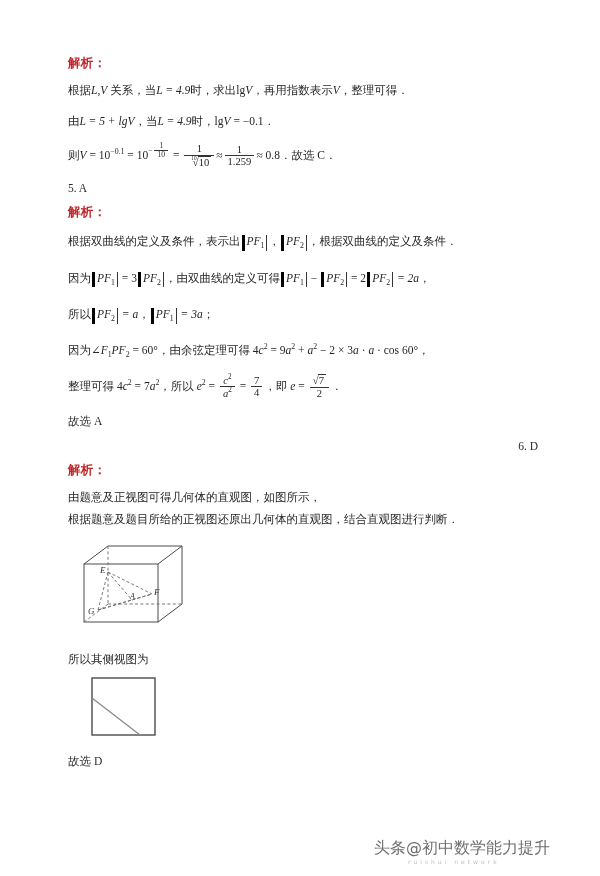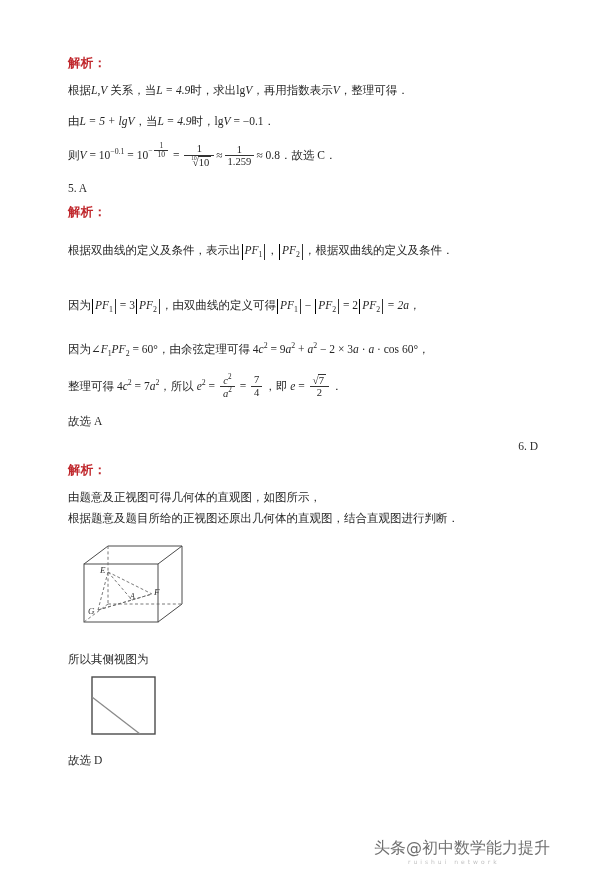--- a/index.html
+++ b/index.html
@@ -53,24 +53,24 @@
     color: #2b2b2b;
     font-family: "Liberation Serif", "DejaVu Serif", serif;
   }
 
   
   .m { font-style: italic; font-family: "Liberation Serif","DejaVu Serif",serif; }
   .mr { font-style: normal; }
   sup.e { font-size: 0.68em; vertical-align: super; font-style: normal;}
   sub.e { font-size: 0.68em; vertical-align: sub; font-style: normal;}
   .absbar {
-    border-left: 1px solid #000000;
+    border-left: 3px solid #000000;
     border-right: 1px solid #333;
     padding: 0 2px;
-    margin: 12px 1px;
+    margin: 3px 1px;
     display: inline-block;
     line-height: 1.05;
   }
   .frac {
     display: inline-block;
     vertical-align: middle;
     text-align: center;
     font-size: 0.92em;
     line-height: 1.08;
     margin: 0 2px;
@@ -177,20 +177,23 @@
     <div class="heading">解析：</div>
 
     <div class="para">
       <span>根据双曲线的定义及条件，表示出</span><span class="absbar"><span class="m">PF</span><sub class="e">1</sub></span><span>，</span><span class="absbar"><span class="m">PF</span><sub class="e">2</sub></span><span>，根据双曲线的定义及条件．</span>
     </div>
 
     <div class="para">
       <span>因为</span><span class="absbar"><span class="m">PF</span><sub class="e">1</sub></span><span> = 3</span><span class="absbar"><span class="m">PF</span><sub class="e">2</sub></span><span>，由双曲线的定义可得</span><span class="absbar"><span class="m">PF</span><sub class="e">1</sub></span><span> − </span><span class="absbar"><span class="m">PF</span><sub class="e">2</sub></span><span> = 2</span><span class="absbar"><span class="m">PF</span><sub class="e">2</sub></span><span class="m"> = 2a</span><span>，</span>
     </div>
 
+    <div class="para">
+      <span>所以</span><span class="absbar"><span class="m">PF</span><sub class="e">2</sub></span><span class="m"> = a</span><span>，</span><span class="absbar"><span class="m">PF</span><sub class="e">1</sub></span><span class="m"> = 3a</span><span>；</span>
+    </div>
 
     <div class="para">
       <span>因为∠</span><span class="m">F</span><sub class="e">1</sub><span class="m">PF</span><sub class="e">2</sub><span> = 60°</span><span>，由余弦定理可得 4</span><span class="m">c</span><sup class="e">2</sup><span> = 9</span><span class="m">a</span><sup class="e">2</sup><span> + </span><span class="m">a</span><sup class="e">2</sup><span> − 2 × 3</span><span class="m">a</span><span> · </span><span class="m">a</span><span> · cos 60°</span><span>，</span>
     </div>
 
     <div class="para" style="margin-bottom:14px;">
       <span>整理可得 4</span><span class="m">c</span><sup class="e">2</sup><span> = 7</span><span class="m">a</span><sup class="e">2</sup><span>，所以 </span><span class="m">e</span><sup class="e">2</sup><span> = </span><span class="frac"><span class="num"><span class="m">c</span><sup class="e">2</sup></span><span class="den"><span class="m">a</span><sup class="e">2</sup></span></span><span> = </span><span class="frac"><span class="num">7</span><span class="den">4</span></span><span>，即 </span><span class="m">e</span><span> = </span><span class="frac"><span class="num"><span class="rootsym">√</span><span class="radic">7</span></span><span class="den">2</span></span><span>．</span>
     </div>
 
     <div class="ans">故选 A</div>

